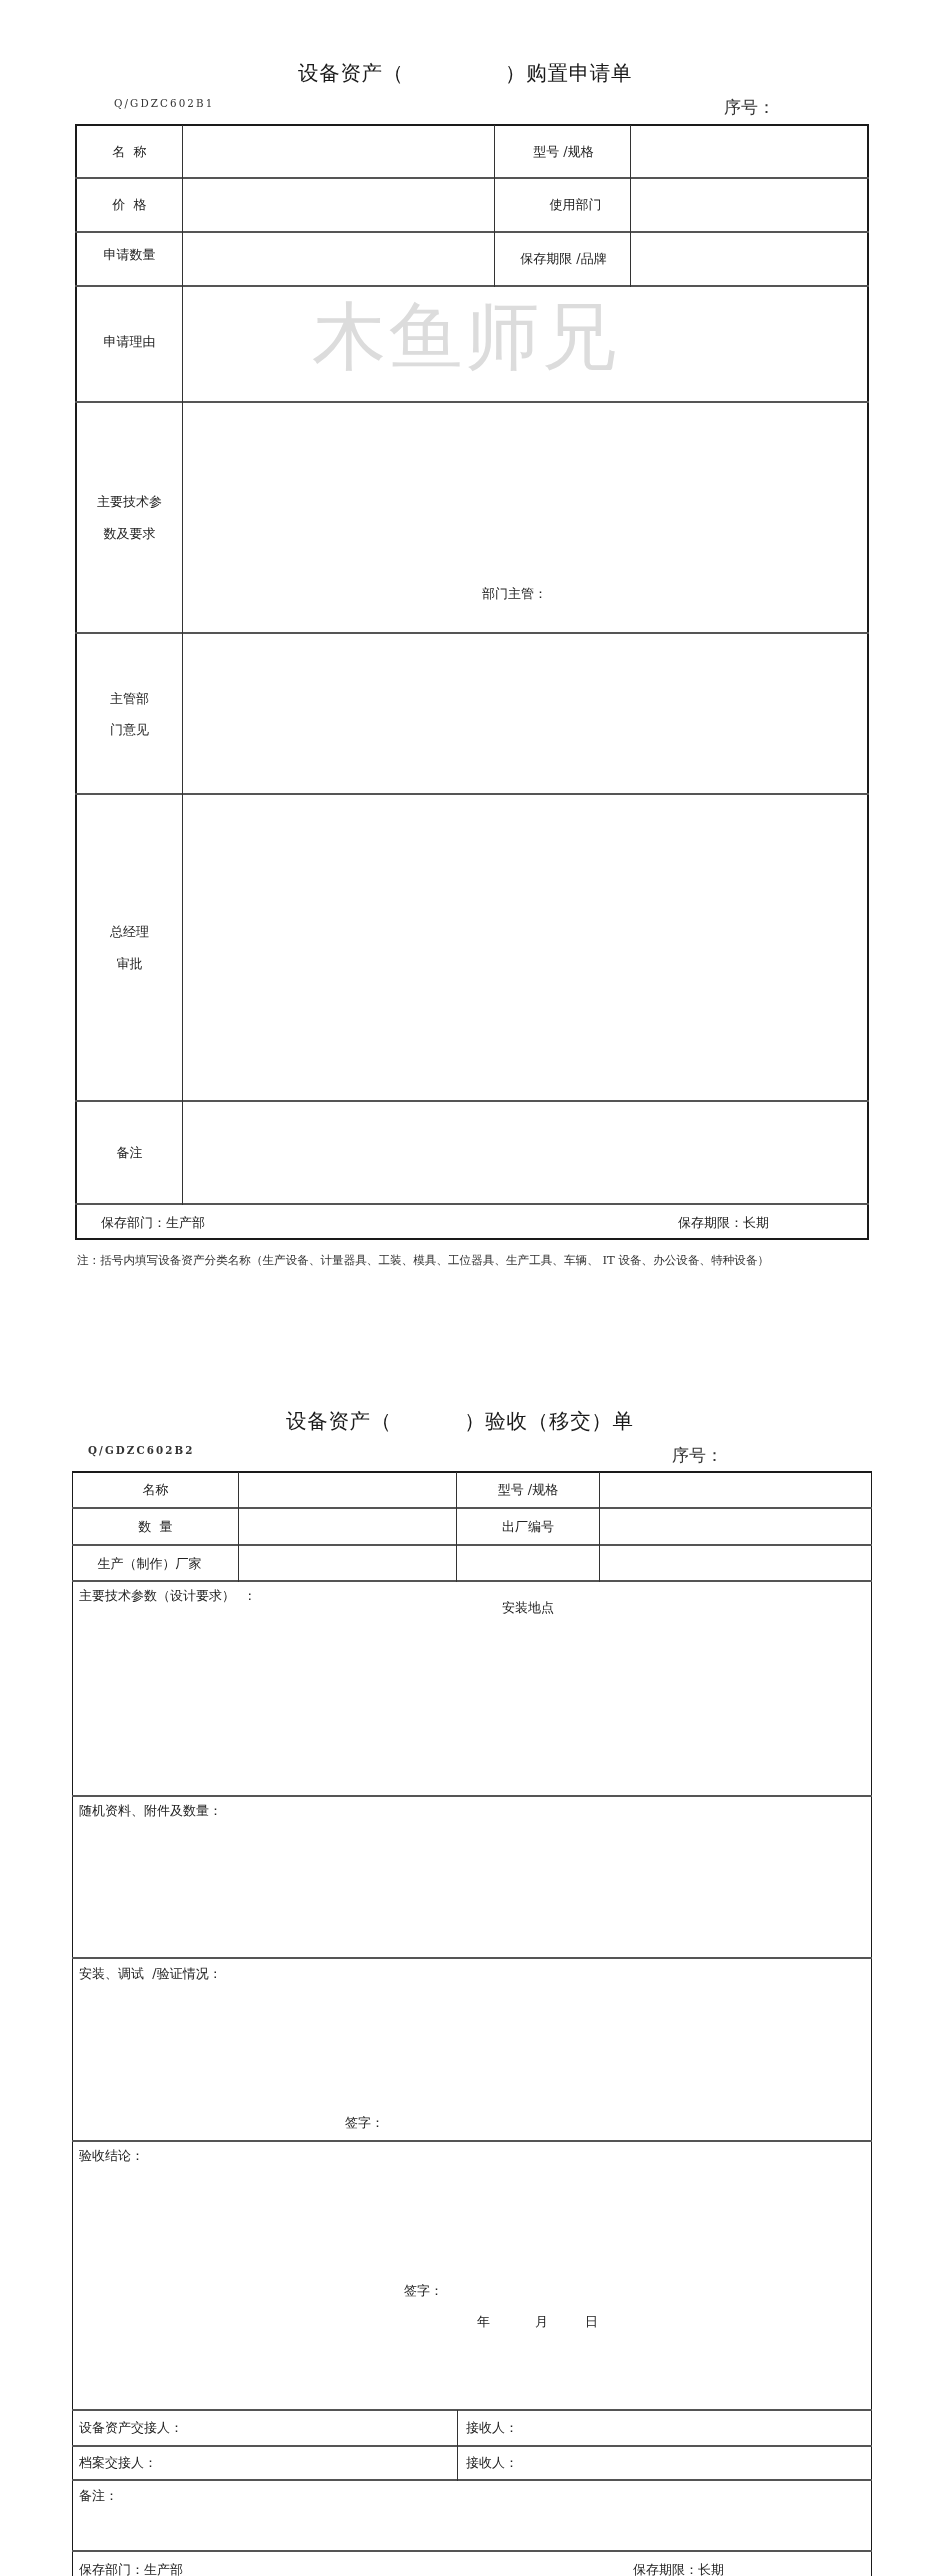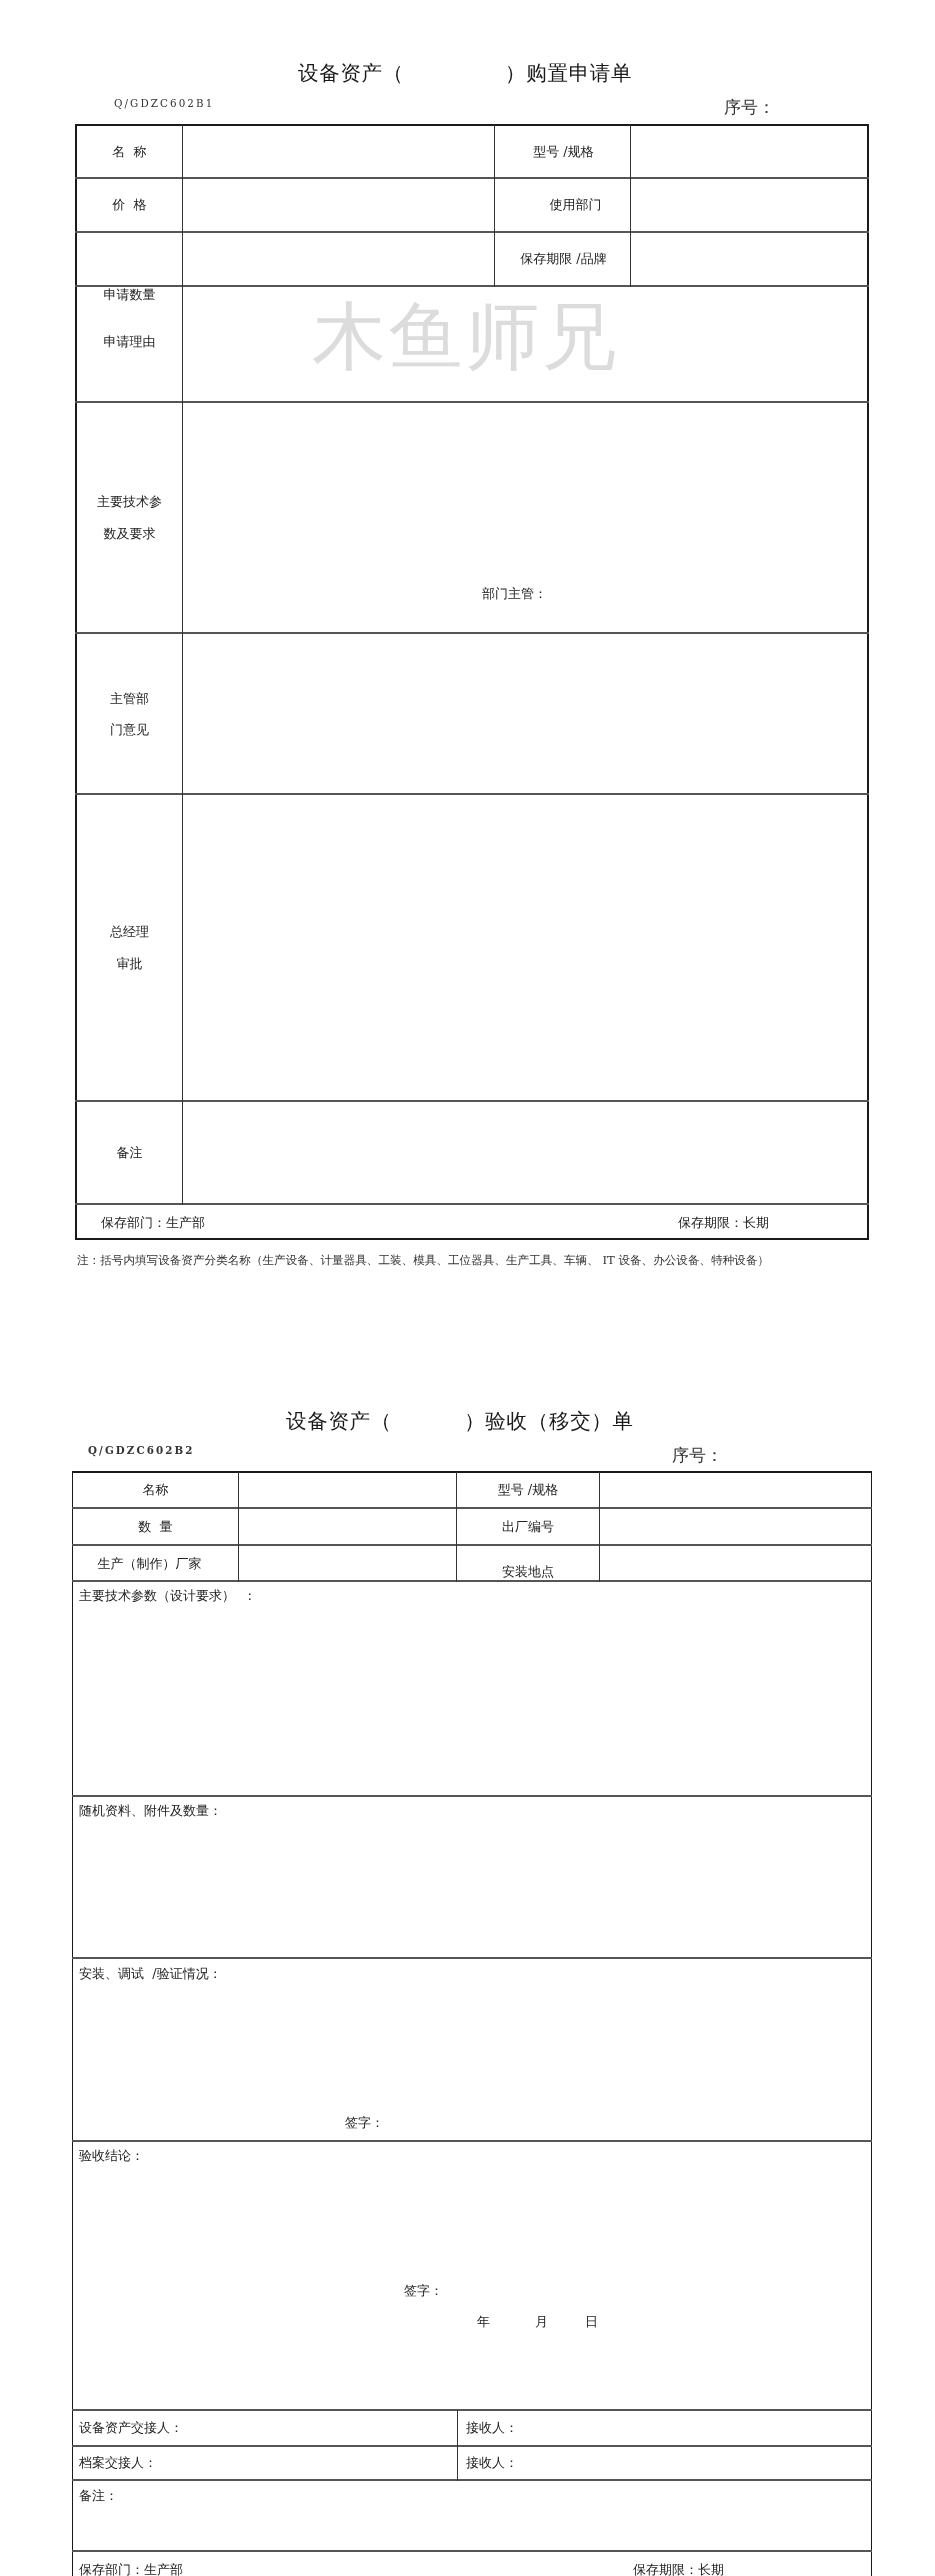--- a/index.html
+++ b/index.html
@@ -46,21 +46,21 @@
   <div class="cell-label" style="left:77px; top:126px; width:105px; height:52px; white-space:pre;">名  称</div>
   <div class="input-cell" style="left:183px; top:126px; width:311px; height:51px;"></div>
   <div class="cell-label" style="left:496px; top:126px; width:135px; height:52px;">型号 /规格</div>
   <div class="input-cell" style="left:632px; top:126px; width:235px; height:51px;"></div>
 
   <div class="cell-label" style="left:77px; top:179px; width:105px; height:52px; white-space:pre;">价  格</div>
   <div class="input-cell" style="left:183px; top:179px; width:311px; height:51px;"></div>
   <div class="cell-label" style="left:496px; top:179px; width:135px; height:52px;margin-left:12px;">使用部门</div>
   <div class="input-cell" style="left:632px; top:179px; width:235px; height:51px;"></div>
 
-  <div class="cell-label" style="left:77px; top:233px; width:105px; height:44px;margin-top:40px;">申请数量</div>
+  <div class="cell-label" style="left:77px; top:233px; width:105px; height:44px;">申请数量</div>
   <div class="input-cell" style="left:183px; top:233px; width:311px; height:52px;"></div>
   <div class="cell-label" style="left:496px; top:233px; width:135px; height:52px;">保存期限 /品牌</div>
   <div class="input-cell" style="left:632px; top:233px; width:235px; height:52px;"></div>
 
   <div class="cell-label" style="left:77px; top:285px; width:105px; height:114px;">申请理由</div>
   <div class="input-cell" style="left:183px; top:287px; width:684px; height:114px;"></div>
   <div class="watermark" style="left:312px; top:288px;">木鱼师兄</div>
 
   <div class="cell-label" style="left:77px; top:403px; width:105px; height:229px; flex-direction:column;">
     <span>主要技术参</span>
@@ -118,21 +118,21 @@
   <div class="cell-label" style="left:457px; top:1473px; width:142px; height:34px;">型号 /规格</div>
   <div class="input-cell" style="left:600px; top:1473px; width:270px; height:34px;"></div>
 
   <div class="cell-label" style="left:73px; top:1509px; width:165px; height:36px; white-space:pre;">数  量</div>
   <div class="input-cell" style="left:240px; top:1509px; width:216px; height:35px;"></div>
   <div class="cell-label" style="left:457px; top:1509px; width:142px; height:36px;">出厂编号</div>
   <div class="input-cell" style="left:600px; top:1509px; width:270px; height:35px;"></div>
 
   <div class="cell-label" style="left:67px; top:1546px; width:165px; height:35px;">生产（制作）厂家</div>
   <div class="input-cell" style="left:240px; top:1546px; width:216px; height:34px;"></div>
-  <div class="cell-label" style="left:457px; top:1546px; width:142px; height:51px;">安装地点</div>
+  <div class="cell-label" style="left:457px; top:1582px; width:142px; height:51px;">安装地点</div>
   <div class="input-cell" style="left:600px; top:1546px; width:270px; height:34px;"></div>
 
   <div class="cell-text" style="left:79px; top:1587px;">主要技术参数（设计要求）  ：</div>
   <div class="input-cell" style="left:73px; top:1606px; width:797px; height:189px;"></div>
 
   <div class="cell-text" style="left:79px; top:1802px;">随机资料、附件及数量：</div>
   <div class="input-cell" style="left:73px; top:1821px; width:797px; height:136px;"></div>
 
   <div class="cell-text" style="left:79px; top:1965px;">安装、调试  /验证情况：</div>
   <div class="input-cell" style="left:73px; top:1984px; width:797px; height:123px;"></div>

